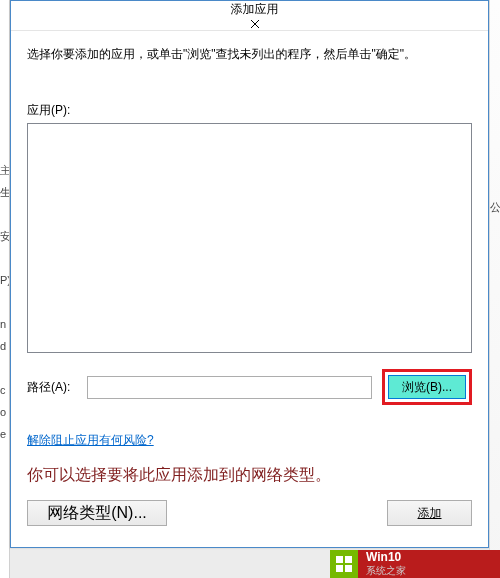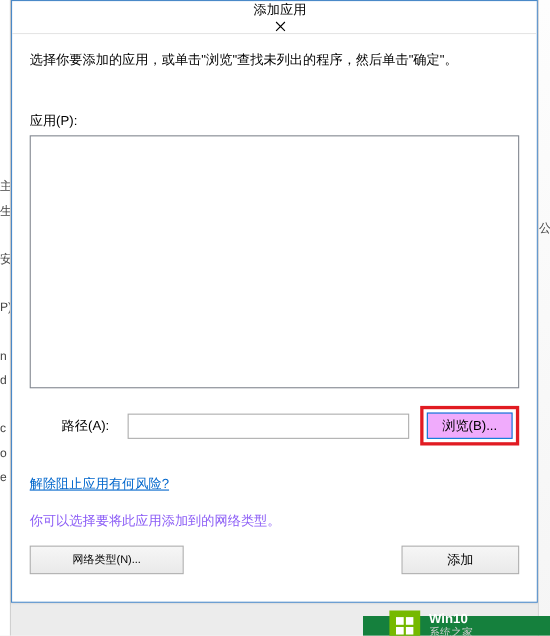--- a/index.html
+++ b/index.html
@@ -87,21 +87,20 @@
       height: 230px;
       border: 1px solid #828790;
       background: #fff;
       margin-bottom: 16px;
     }
     .path-row {
       display: flex;
       align-items: center;
       gap: 10px;
       margin-bottom: 14px;
-      margin-left: 29px;
     }
     .path-label {
       font-size: 12px;
       color: #000;
       width: 50px;
     }
     .path-input {
       flex: 1;
       height: 23px;
       border: 1px solid #adadad;
@@ -111,90 +110,90 @@
     }
     .browse-highlight {
       border: 3px solid #e11b22;
       padding: 3px;
       display: inline-block;
     }
     .browse-btn {
       width: 78px;
       height: 24px;
       border: 1px solid #0078d7;
-      background: #f0abfc;
+      background: #5eead4;
       font-size: 12px;
       color: #000;
       cursor: pointer;
       font-family: inherit;
     }
     .link {
       color: #0066cc;
       text-decoration: underline;
       font-size: 12px;
       cursor: pointer;
       display: inline-block;
       margin-bottom: 16px;
       margin-top: 13px;
     }
     .network-instruction {
-      font-size: 12px;
-      color: #8b5cf6;
+      font-size: 16px;
+      color: #7f1d1d;
       margin-bottom: 14px;
     }
     .bottom-row {
       display: flex;
       justify-content: space-between;
       align-items: center;
     }
     .net-type-btn {
       width: 140px;
       height: 26px;
       border: 1px solid #adadad;
       background: linear-gradient(#f6f6f6, #e9e9e9);
-      font-size: 10px;
+      font-size: 16px;
       color: #000;
       cursor: pointer;
       font-family: inherit;
     }
     .add-btn {
-      width: 107px;
+      width: 85px;
       height: 26px;
       border: 1px solid #adadad;
       background: linear-gradient(#f6f6f6, #e9e9e9);
       font-size: 12px;
       color: #000;
       cursor: pointer;
       font-family: inherit;
+      text-decoration: underline;
     }
     .right-artifact {
       position: absolute;
       right: 0;
       top: 0;
       width: 11px;
       height: 578px;
       background: linear-gradient(#fdfdfd, #f5f5f5);
       border-left: 1px solid #d8d8d8;
       color: #444;
       font-size: 11px;
       padding-top: 200px;
     }
     .watermark {
       position: absolute;
       right: 0;
       bottom: 0;
-      height: 18px;
+      height: 28px;
       min-width: 170px;
-      background: #15803d;
+      background: #b91c1c;
       color: #fff;
       display: flex;
       align-items: center;
       font-size: 12px;
       padding-right: 8px;
-      padding-left: 24px;
     }
     .watermark-logo {
       width: 28px;
       height: 28px;
       background: #76b900;
       display: flex;
       align-items: center;
       justify-content: center;
       margin-right: 8px;
     }

